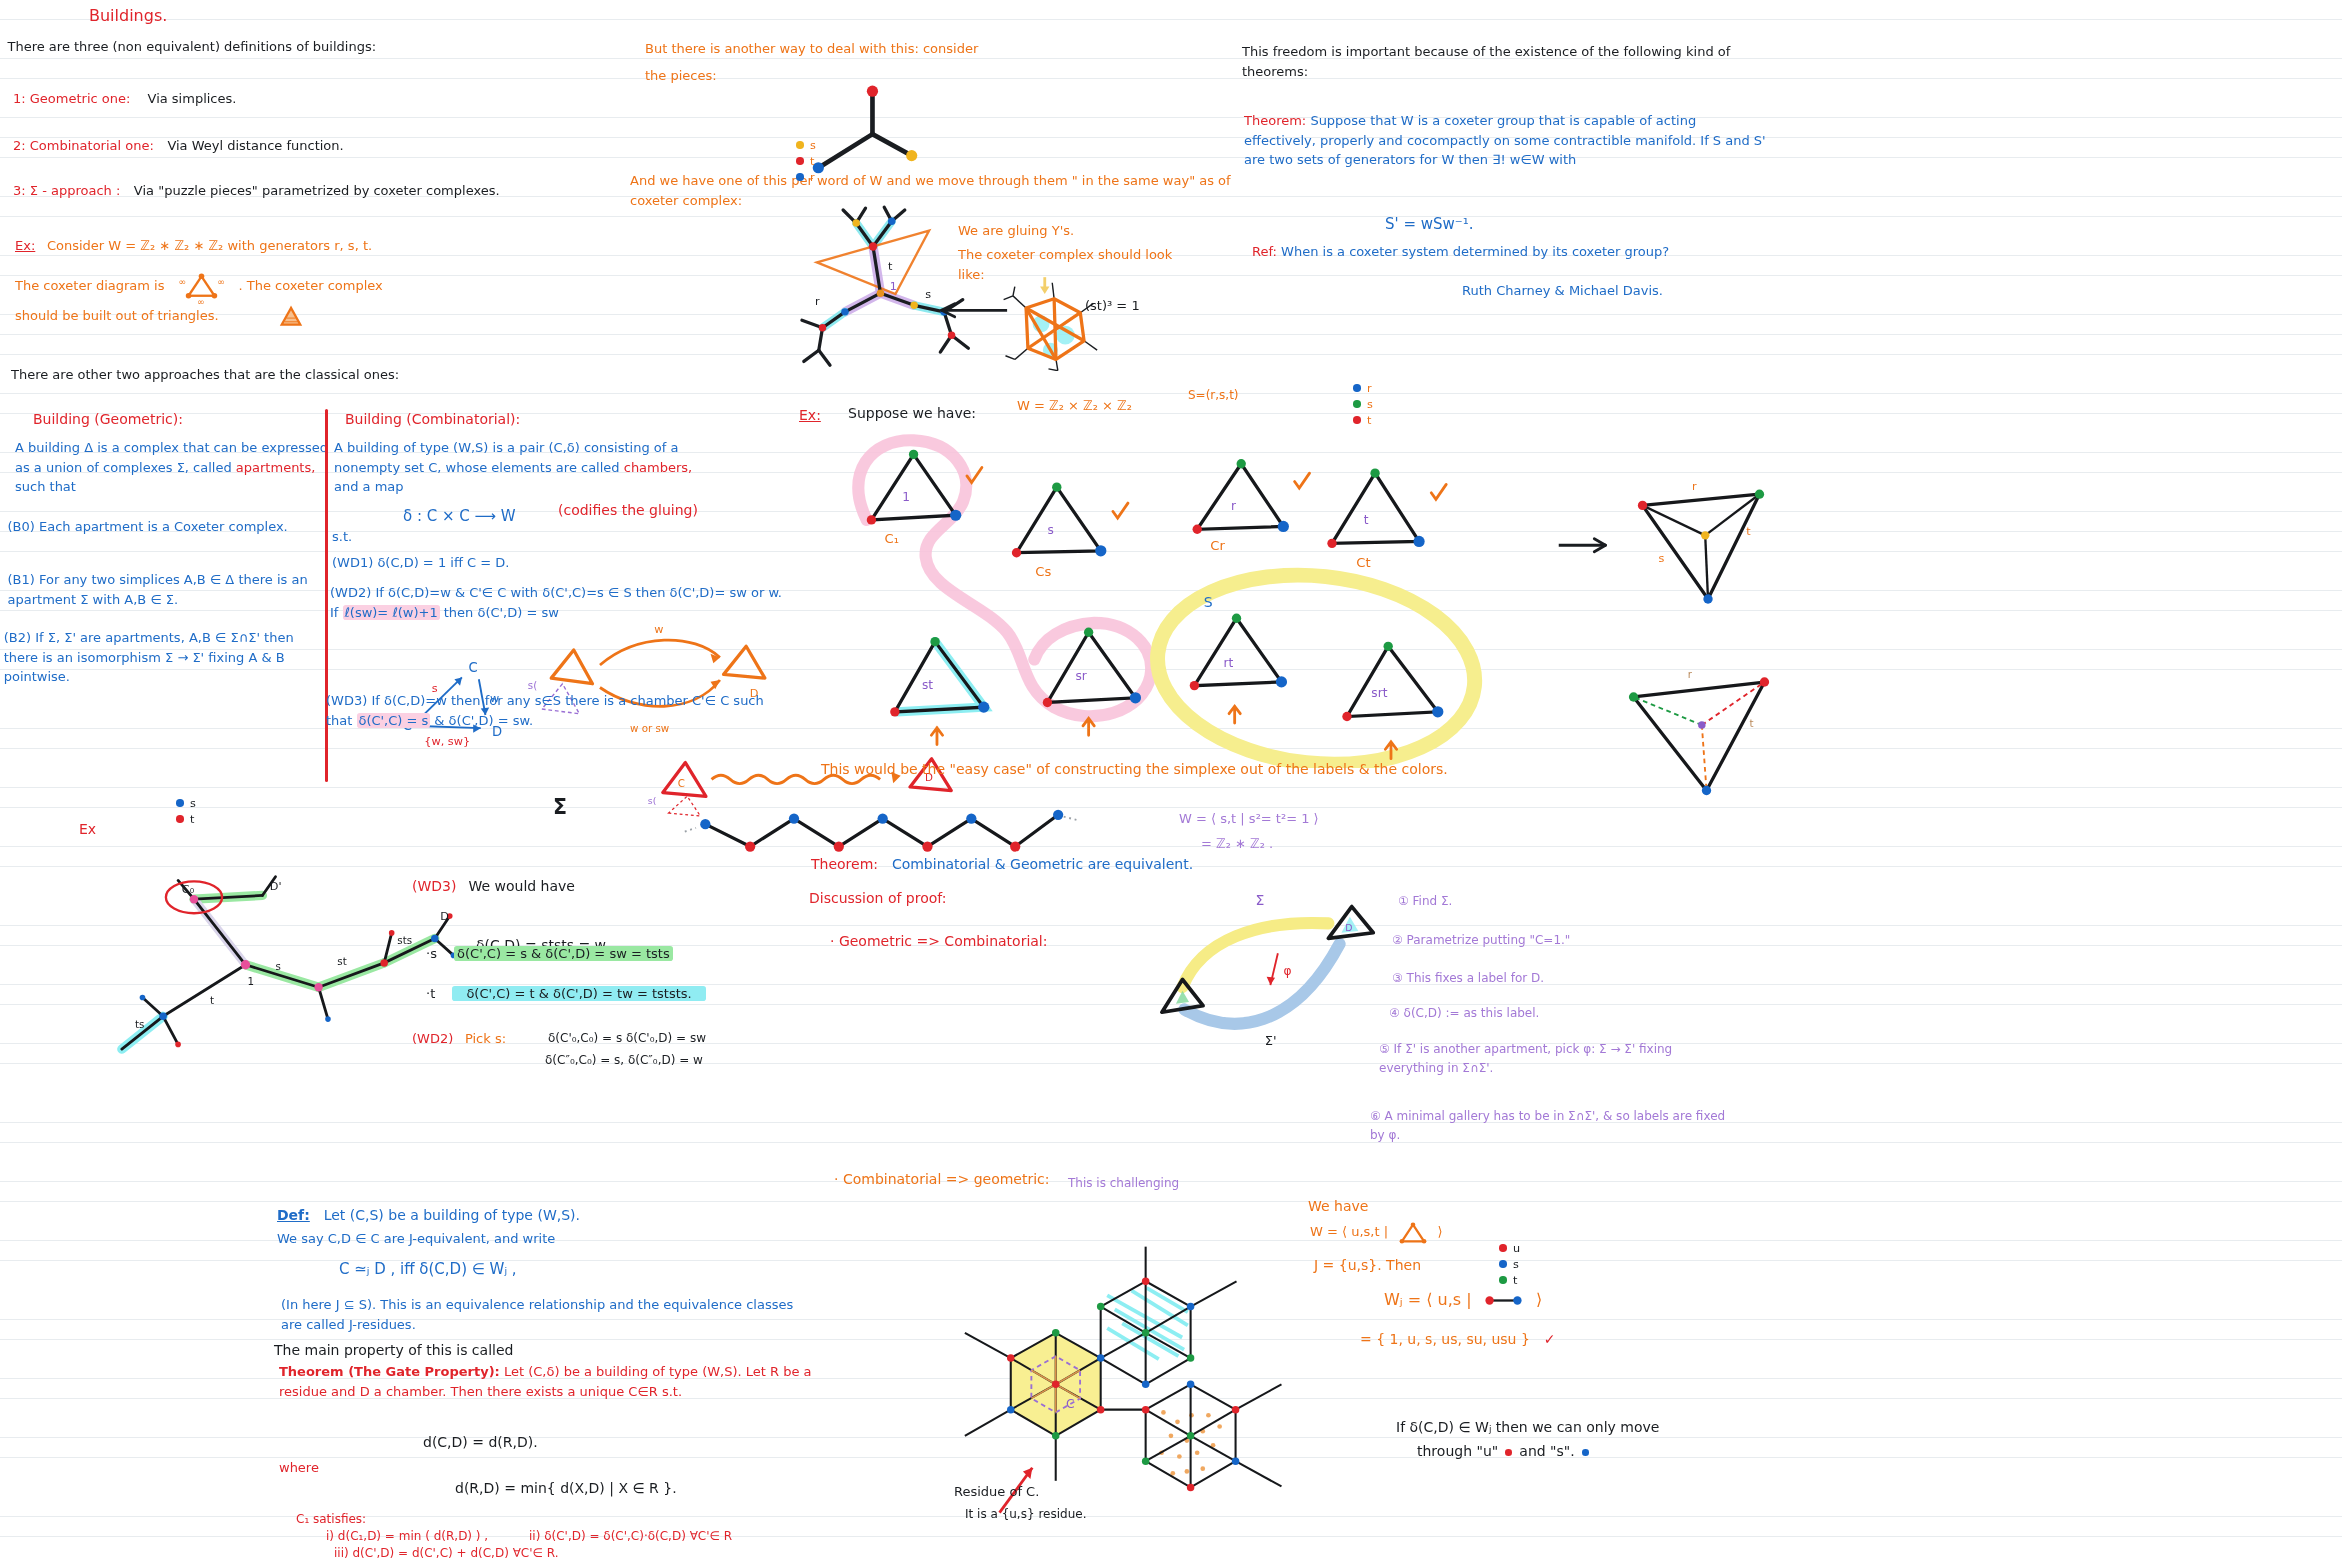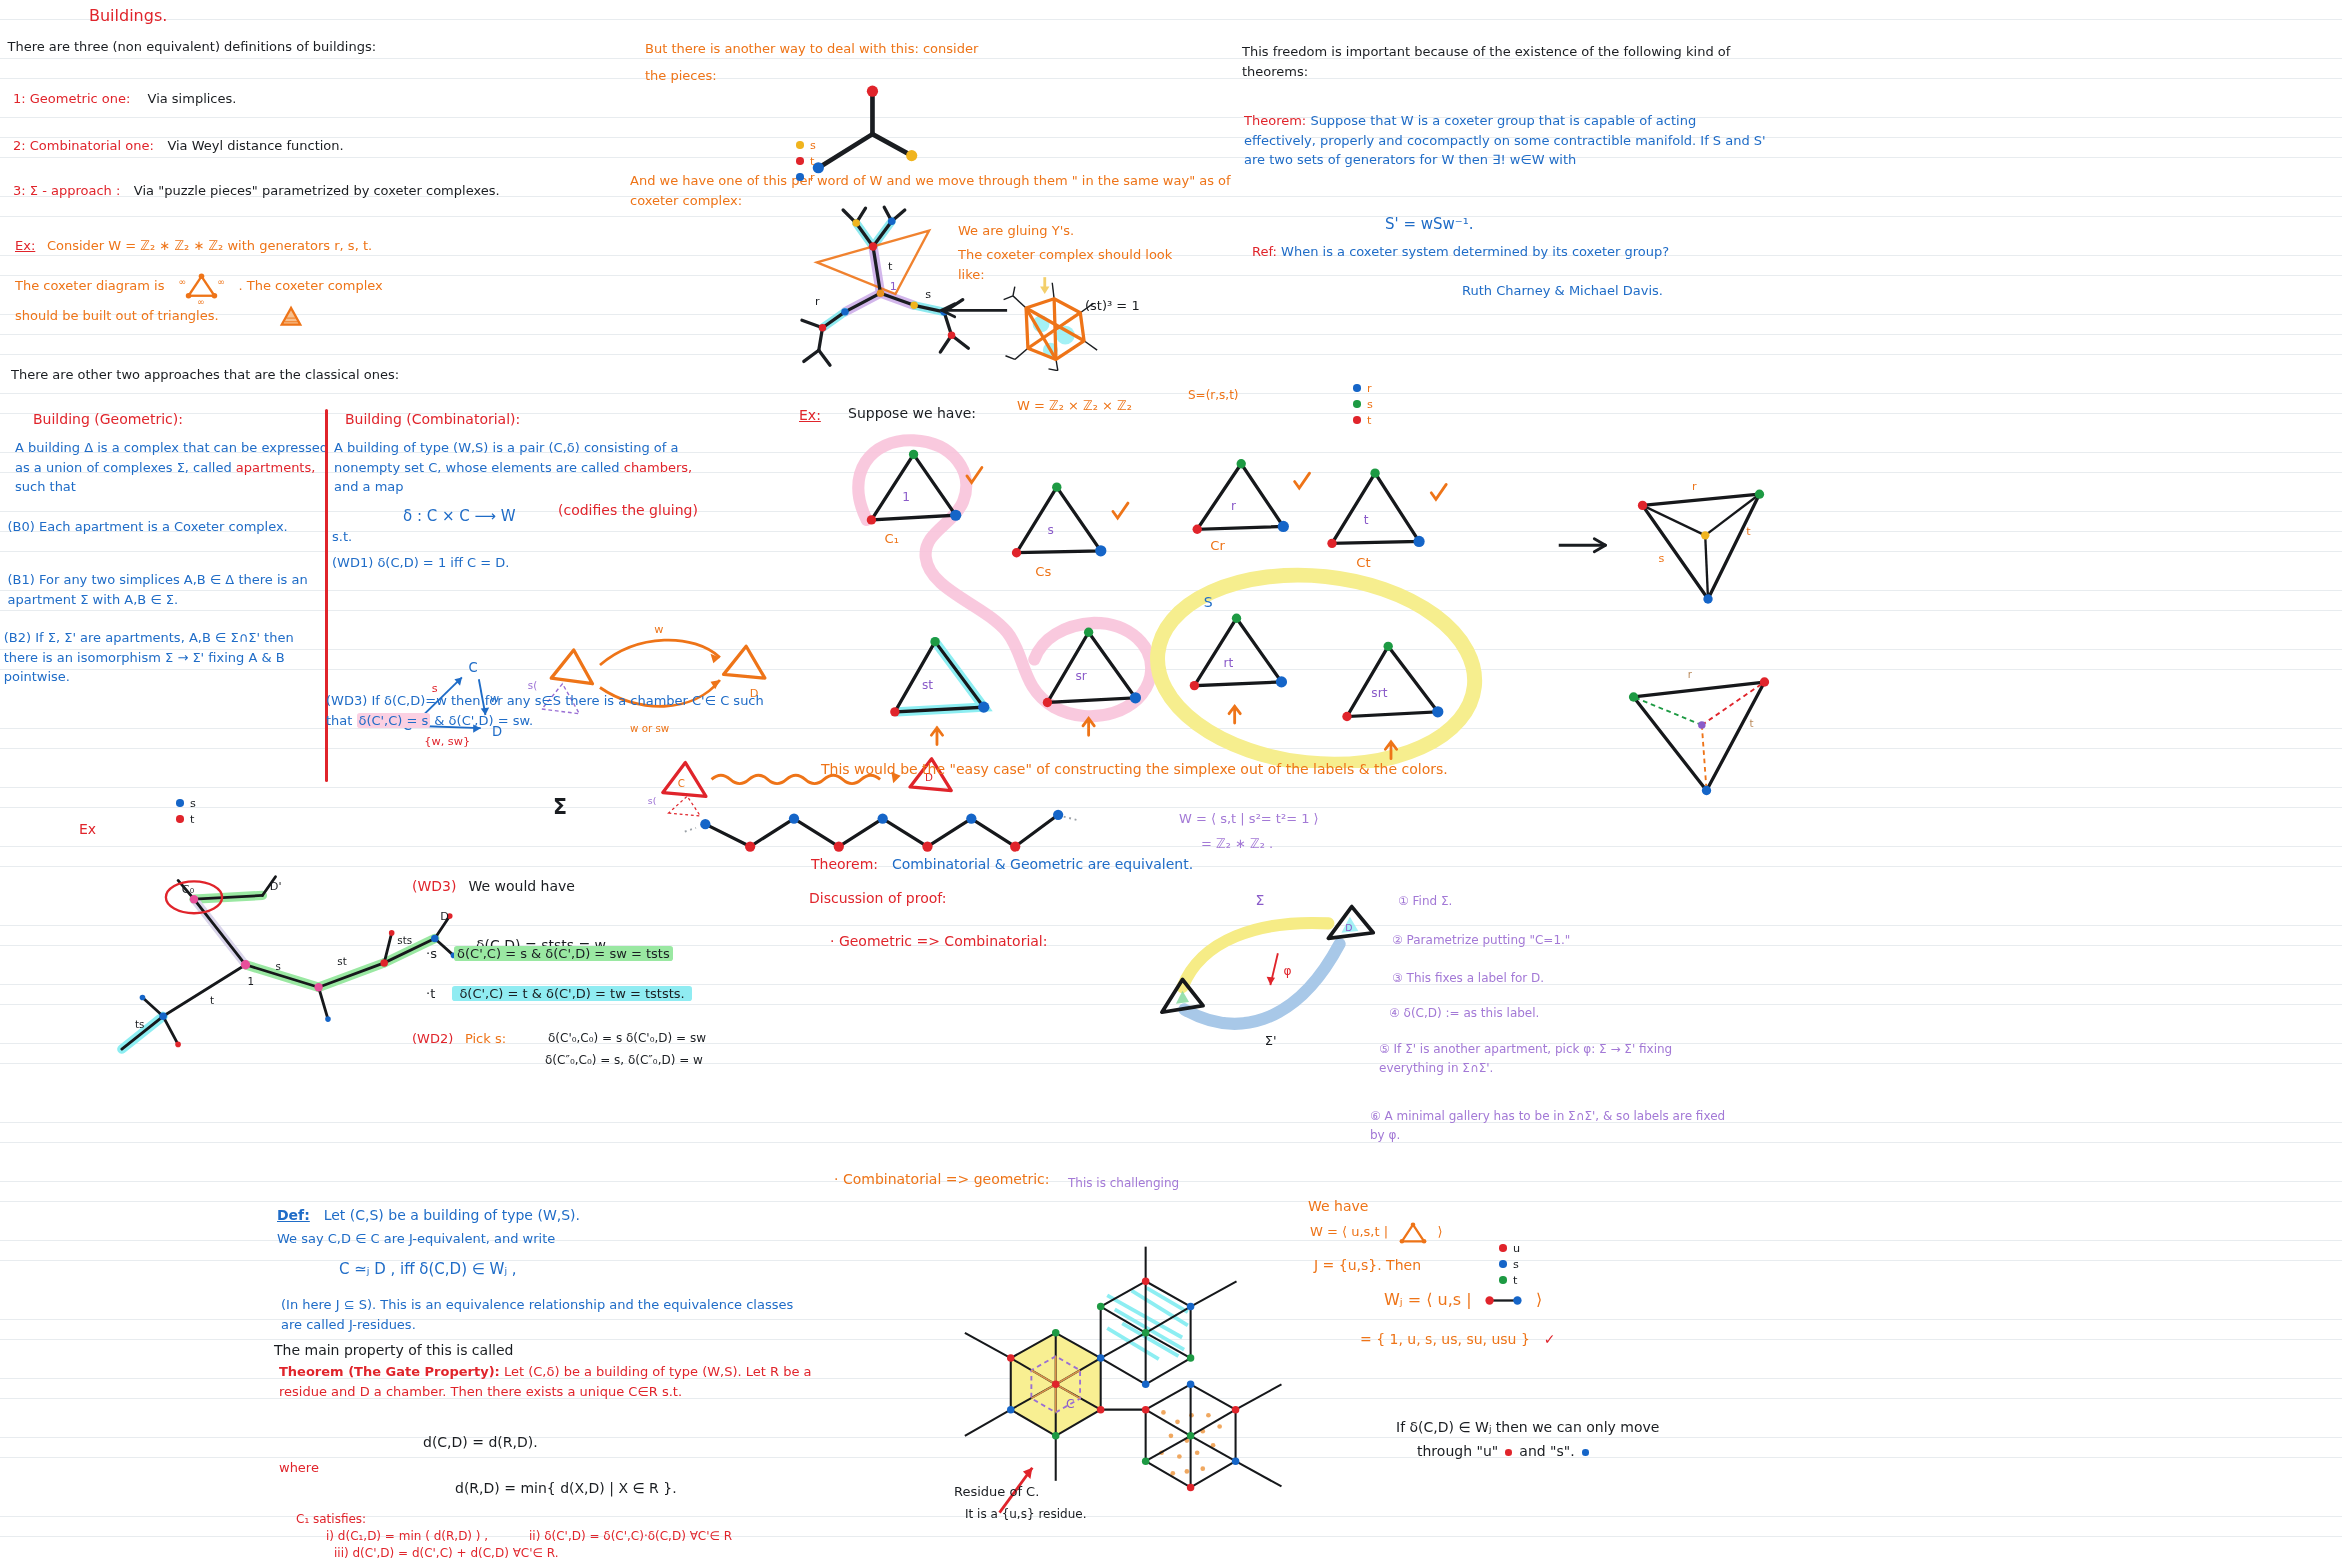--- a/index.html
+++ b/index.html
@@ -8,21 +8,21 @@
     background:repeating-linear-gradient(to bottom,#ffffff 0px,#ffffff 19px,#e8ecef 19px,#e8ecef 19.7px);}
   .abs{position:absolute;}
   .red{color:#e0242b}.orange{color:#ee7418}.blue{color:#1f6cc7}.blk{color:#1a1d21}.lav{color:#a379d6}
   .f13{font-size:12px;line-height:19px}.f14{font-size:13px;line-height:19.7px}
   .f15{font-size:14px;line-height:20.6px}.f16{font-size:15px;line-height:21.5px}
   .f17{font-size:16px;line-height:22.5px}.f18{font-size:13px;line-height:23.4px}
   .f22{font-size:20.6px;line-height:24px}
   .und{text-decoration:underline}
   .hl-pink{background:#fbd0e2;padding:0 1.9px;border-radius:2.8px}
   .hl-green{background:#9ae8a2;padding:0 3px;border-radius:2.8px}
-  .hl-cyan{background:#90ecf2;padding:0 7px;border-radius:2.8px}
+  .hl-cyan{background:#90ecf2;padding:0 14px;border-radius:2.8px}
   .legend-row{display:flex;align-items:center;height:16px;font-size:11.2px}
   .dot{width:7.5px;height:7.5px;border-radius:50%;display:inline-block;margin-right:6.6px}
   .dot-sm{width:6.6px;height:6.6px;border-radius:50%;display:inline-block;margin:0 2.8px;vertical-align:baseline}
   .d-red{background:#e0242b}.d-blue{background:#1565c8}.d-green{background:#1d9a43}.d-yellow{background:#f0b41e}
   .divider{width:2.8px;background:#e0242b;border-radius:1.9px}
   svg text{font-family:"DejaVu Sans",sans-serif}
 </style>
 </head>
 <body>
 
@@ -87,20 +87,23 @@
   <div class="abs divider" style="left:325px;top:409px;height:373px"></div>
 
   <div class="abs red f15" style="left:345px;top:409px">Building (Combinatorial):</div>
   <div class="abs f14" style="left:334px;top:438px;width:379px">
     <span class="blue">A building of type (W,S) is a pair (C,δ) consisting of a nonempty set C, whose elements are called </span><span class="red">chambers,</span><span class="blue"> and a map</span>
   </div>
   <div class="abs blue f16" style="left:403px;top:506px">δ : C × C ⟶ W</div>
   <div class="abs red f15" style="left:558px;top:500px;width:159px">(codifies the gluing)</div>
   <div class="abs blue f14" style="left:332px;top:527px">s.t.</div>
   <div class="abs blue f14" style="left:332px;top:553px;width:412px">(WD1)   δ(C,D) = 1    iff    C = D.</div>
+  <div class="abs f14" style="left:330px;top:583px;width:459px">
+    <span class="blue">(WD2) If  δ(C,D)=w  &amp;  C'∈ C  with  δ(C',C)=s ∈ S then  δ(C',D)= sw or w.  If  </span><span class="blue hl-pink">ℓ(sw)= ℓ(w)+1</span><span class="blue">  then  δ(C',D) = sw</span>
+  </div>
 
   <svg class="abs" style="left:398px;top:651px" width="141" height="96" viewBox="0 0 150 102">
     <text x="75" y="22" font-size="14" fill="#1f6cc7">C</text>
     <text x="5" y="84" font-size="14" fill="#1f6cc7">C'</text>
     <text x="100" y="90" font-size="14" fill="#1f6cc7">D</text>
     <line x1="25" y1="70" x2="68" y2="28" stroke="#1f6cc7" stroke-width="2"></line>
     <polygon points="68,28 60,30 66,37" fill="#1f6cc7"></polygon>
     <line x1="86" y1="30" x2="93" y2="68" stroke="#1f6cc7" stroke-width="2"></line>
     <polygon points="93,68 88,61 97,60" fill="#1f6cc7"></polygon>
     <line x1="30" y1="80" x2="88" y2="82" stroke="#1f6cc7" stroke-width="2"></line>

